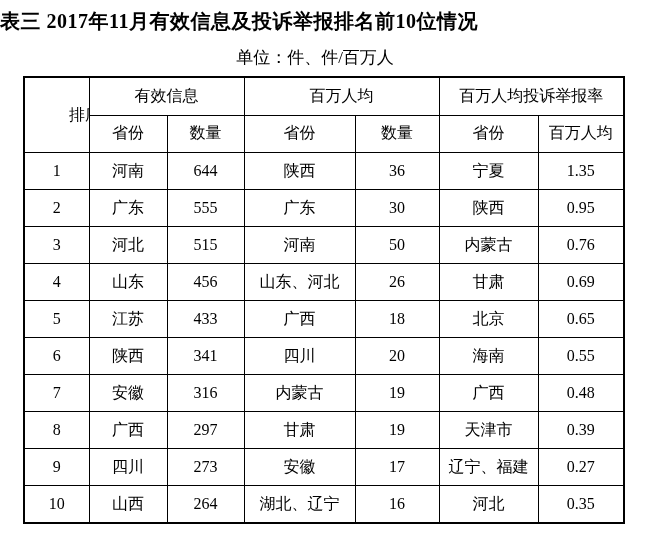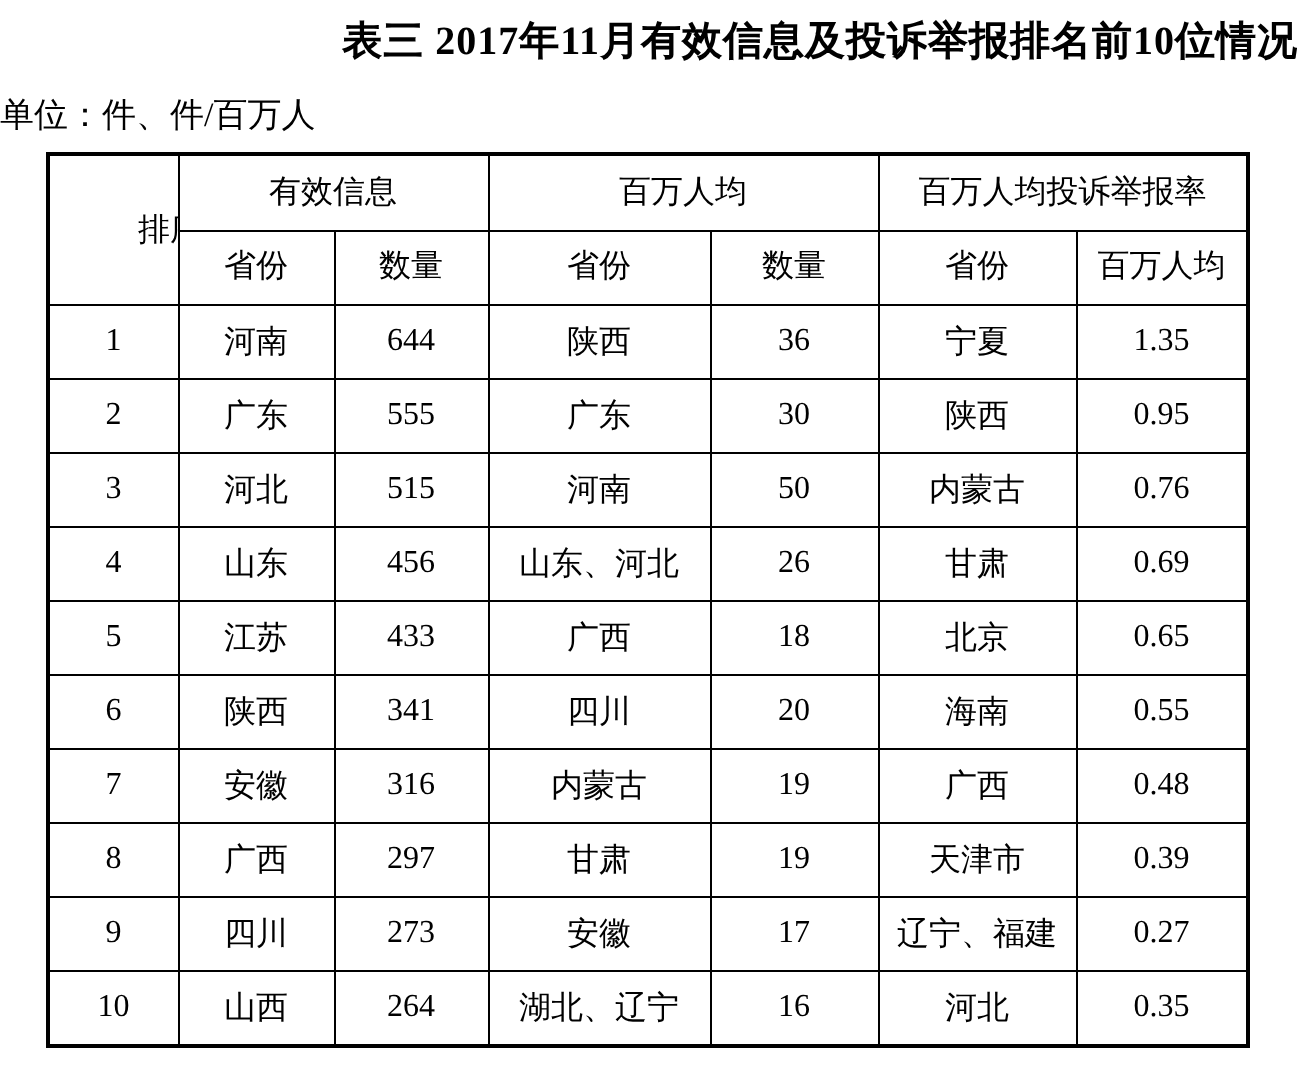--- a/index.html
+++ b/index.html
@@ -9,29 +9,29 @@
   body {
     width: 649px;
     height: 540px;
     background: #ffffff;
     color: #000000;
     font-family: "Liberation Serif", "DejaVu Serif", serif;
     overflow: hidden;
   }
   .title {
     margin: 8px 0 0 0;
-    text-align: right;
+    text-align: left;
     font-size: 20px;
     font-weight: bold;
     line-height: 26px;
     letter-spacing: 0.5px;
   }
   .unit-label {
     margin: 13px 19px 0 0;
-    text-align: left;
+    text-align: center;
     font-size: 17px;
     line-height: 22px;
   }
   table.report-table {
     margin: 7px 0 0 23px;
     width: 600px;
     table-layout: fixed;
     border-collapse: collapse;
     border: 2px solid #000000;
   }

